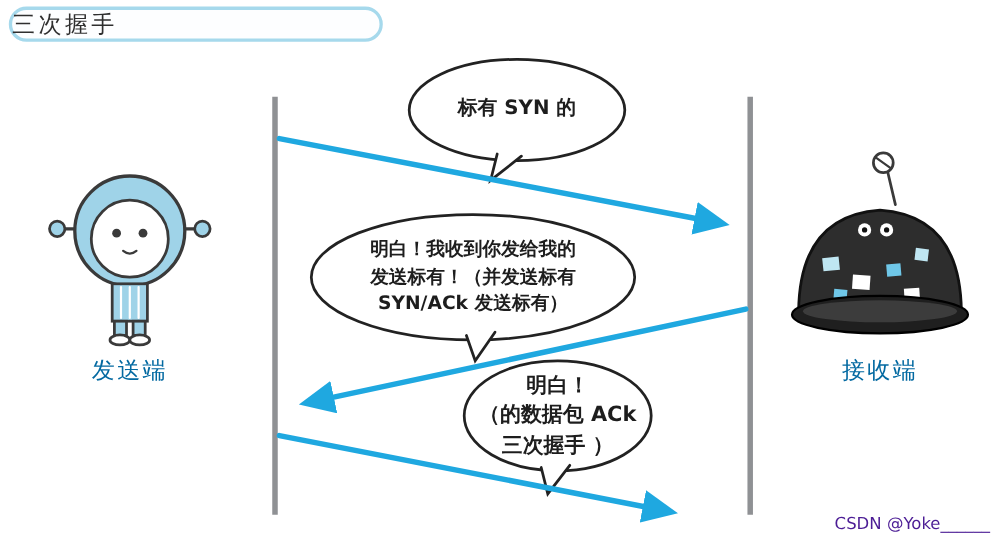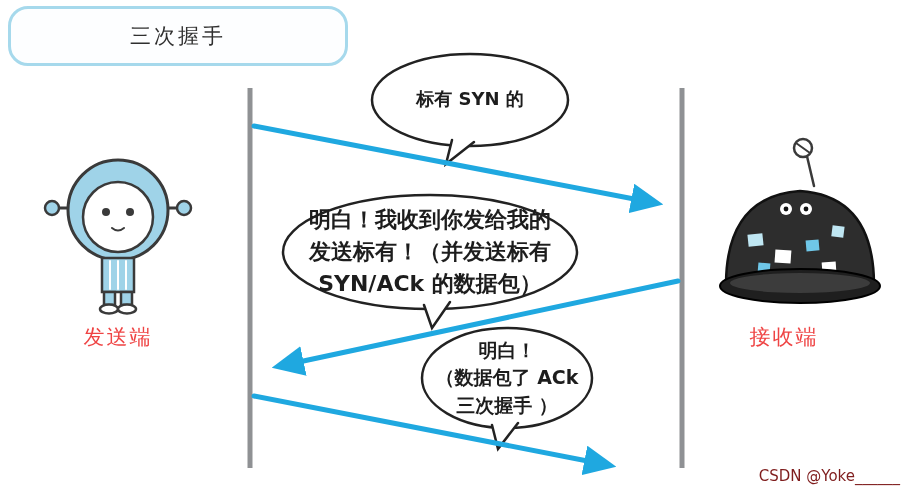--- a/index.html
+++ b/index.html
@@ -11,54 +11,54 @@
   .canvas {
     position: relative;
     width: 904px; height: 494px;
     background: #ffffff;
     overflow: hidden;
   }
   .layer { position: absolute; left: 0; top: 0; }
 
   .title-box {
     position: absolute; left: 8px; top: 6px;
-    width: 340px; height: 60px;
+    width: 340px; height: 32px;
     border: 3px solid #a6d9ec;
     border-radius: 20px;
     background: #fdfeff;
-    display: flex; align-items: center; justify-content: center;
+    display: flex; align-items: center; 
   }
   .title-box span {
     font-size: 21px; color: #2f2f2f; letter-spacing: 3px; font-weight: 500;
   }
 
   .bubble-text {
     position: absolute;
     display: flex; flex-direction: column;
     align-items: center; justify-content: center;
     color: #1d1d1d;
     font-weight: 700;
     line-height: 1.45;
     pointer-events: none;
   }
   .bubble-text.b1 { left: 350px; top: 60px;  width: 240px; height: 78px;  font-size: 18px; }
-  .bubble-text.b2 { left: 283px; top: 201px; width: 294px; height: 102px; font-size: 22px; }
+  .bubble-text.b2 { left: 283px; top: 201px; width: 294px; height: 102px; font-size: 17px; }
   .bubble-text.b3 { left: 412px; top: 331px; width: 190px; height: 94px;  font-size: 19px; }
 
   .node-label {
     position: absolute;
-    font-size: 21px; color: #ef4444;
+    font-size: 21px; color: #0369a1;
     text-align: center; letter-spacing: 2px;
   }
   .node-label.sender   { left: 58px;  top: 323px; width: 120px; }
-  .node-label.receiver { left: 724px; top: 323px; width: 120px; text-align: center; }
+  .node-label.receiver { left: 740px; top: 323px; width: 120px; text-align: center; }
 
   .watermark {
     position: absolute; right: 4px; bottom: 9px;
-    font-size: 15px; color: #7f1d1d;
+    font-size: 15px; color: #4c1d95;
   }
 </style>
 </head>
 <body>
 
 <div class="canvas">
 
   <svg class="layer" width="904" height="494" viewBox="0 0 904 494">
     <defs>
       <marker id="arrowhead" markerWidth="6.5" markerHeight="6" refX="4.8" refY="3" orient="auto">
@@ -132,26 +132,26 @@
     <span>三次握手</span>
   </div>
 
   <div class="bubble-text b1">
     <div>标有 SYN 的</div>
   </div>
 
   <div class="bubble-text b2">
     <div>明白！我收到你发给我的</div>
     <div>发送标有！（并发送标有</div>
-    <div>SYN/ACk 的数据包）</div>
+    <div>SYN/ACk 发送标有）</div>
   </div>
 
   <div class="bubble-text b3">
     <div>明白！</div>
-    <div>（数据包了 ACk</div>
+    <div>（的数据包 ACk</div>
     <div>三次握手 ）</div>
   </div>
 
   <div class="node-label sender">发送端</div>
   <div class="node-label receiver">接收端</div>
 
   <div class="watermark">CSDN @Yoke______</div>
 
 </div>
 

